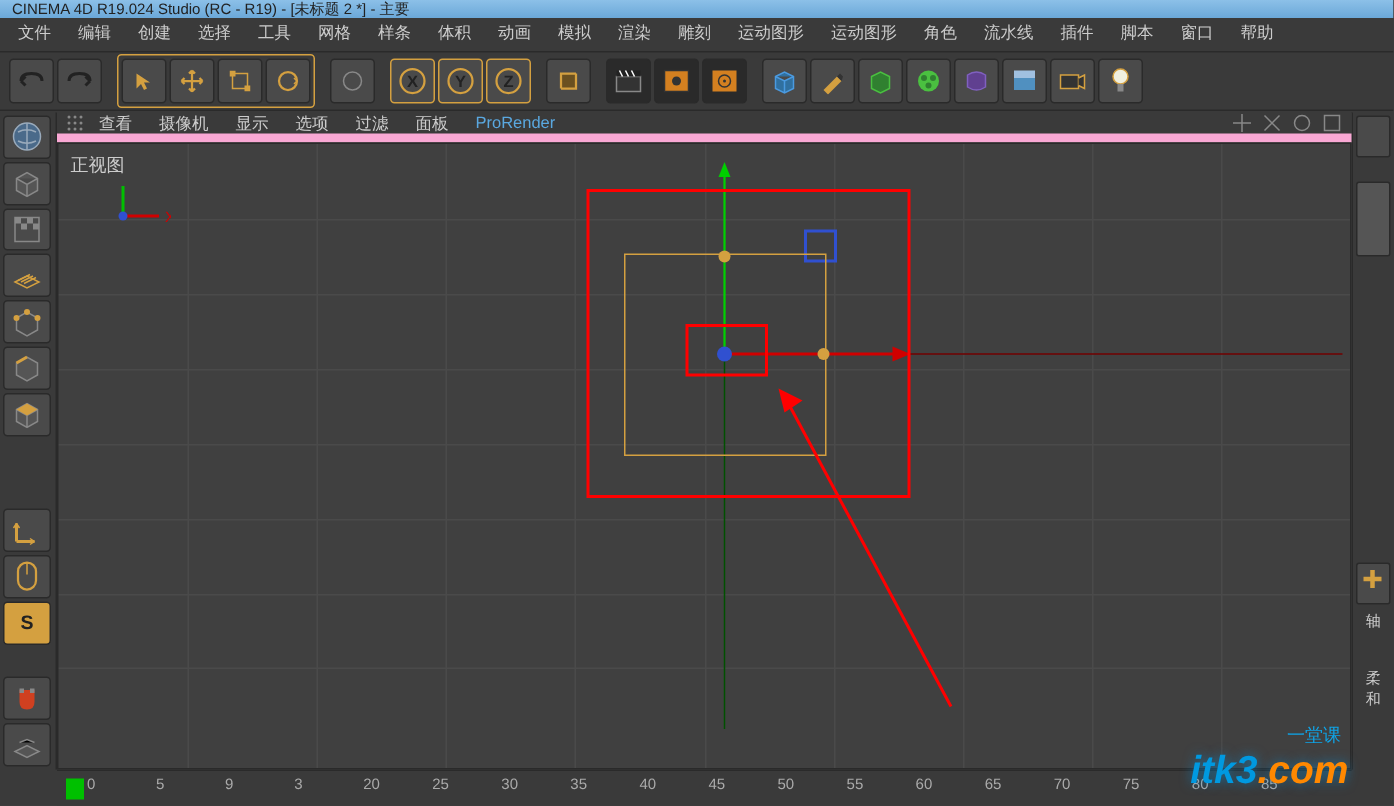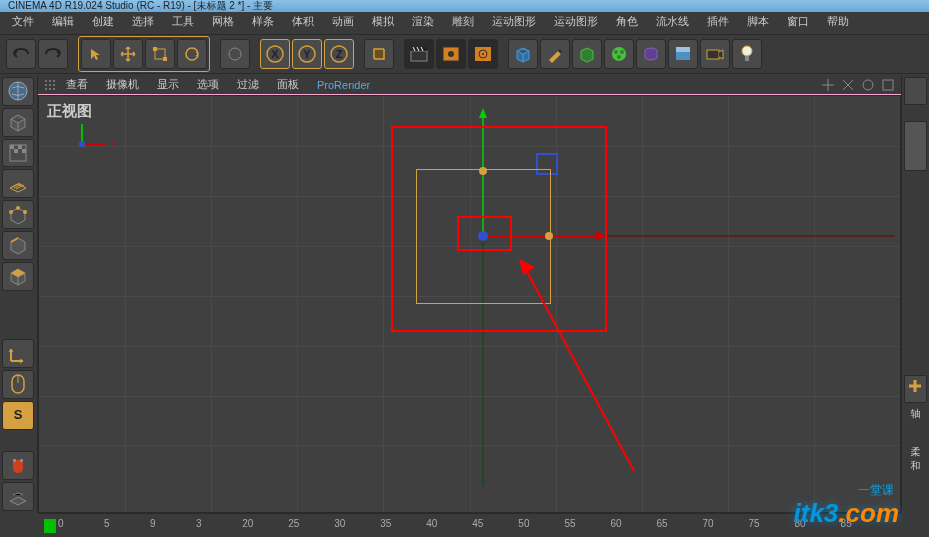--- a/index.html
+++ b/index.html
@@ -17,28 +17,28 @@
     .tool-sep { width: 6px; }
     .tool-grp-box { border: 1px solid #d4a040; border-radius: 3px; display: flex; gap: 2px; padding: 2px; }
     
     .main-area { position: absolute; top: 75px; left: 0; right: 0; bottom: 24px; display: flex; }
     
     .left-toolbar { width: 38px; background: #3a3a3a; border-right: 1px solid #2a2a2a; display: flex; flex-direction: column; padding: 2px; gap: 2px; }
     .left-btn { width: 32px; height: 32px; background: #4a4a4a; border: 1px solid #2a2a2a; border-radius: 3px; display: flex; align-items: center; justify-content: center; cursor: pointer; }
     .left-gap { height: 50px; }
     
     .viewport-container { flex: 1; display: flex; flex-direction: column; background: #3a3a3a; position: relative; }
-    .viewport-menubar { height: 20px; background: #3a3a3a; display: flex; align-items: center; padding: 0 6px; gap: 2px; border-bottom: 1px solid #f9a8d4; }
+    .viewport-menubar { height: 20px; background: #3a3a3a; display: flex; align-items: center; padding: 0 6px; gap: 2px; border-bottom: 6px solid #f9a8d4; }
     .vp-menu { color: #ccc; padding: 2px 8px; cursor: pointer; font-size: 11px; }
     .vp-menu.active { color: #5aa8e0; }
     .vp-icons { margin-left: auto; display: flex; gap: 6px; }
     .vp-icon { width: 14px; height: 14px; color: #888; cursor: pointer; }
     
     .viewport { flex: 1; background: #404040; position: relative; overflow: hidden; border: 1px solid #2a2a2a; }
-    .viewport-label { position: absolute; top: 6px; left: 8px; color: #ccc; font-size: 15px; font-weight: bold; }
+    .viewport-label { position: absolute; top: 6px; left: 8px; color: #ccc; font-size: 12px; }
     .grid-line { position: absolute; background: #4a4a4a; }
     .grid-line.h { left: 0; right: 0; height: 1px; }
     .grid-line.v { top: 0; bottom: 0; width: 1px; }
     
     .axis-gizmo { position: absolute; top: 20px; left: 35px; width: 40px; height: 40px; }
     
     .red-rect { position: absolute; border: 2px solid #ff0000; }
     .orange-rect { position: absolute; border: 1px solid #d4a040; }
     
     .right-panel { width: 28px; background: #3a3a3a; border-left: 1px solid #2a2a2a; display: flex; flex-direction: column; padding: 2px; gap: 2px; }

